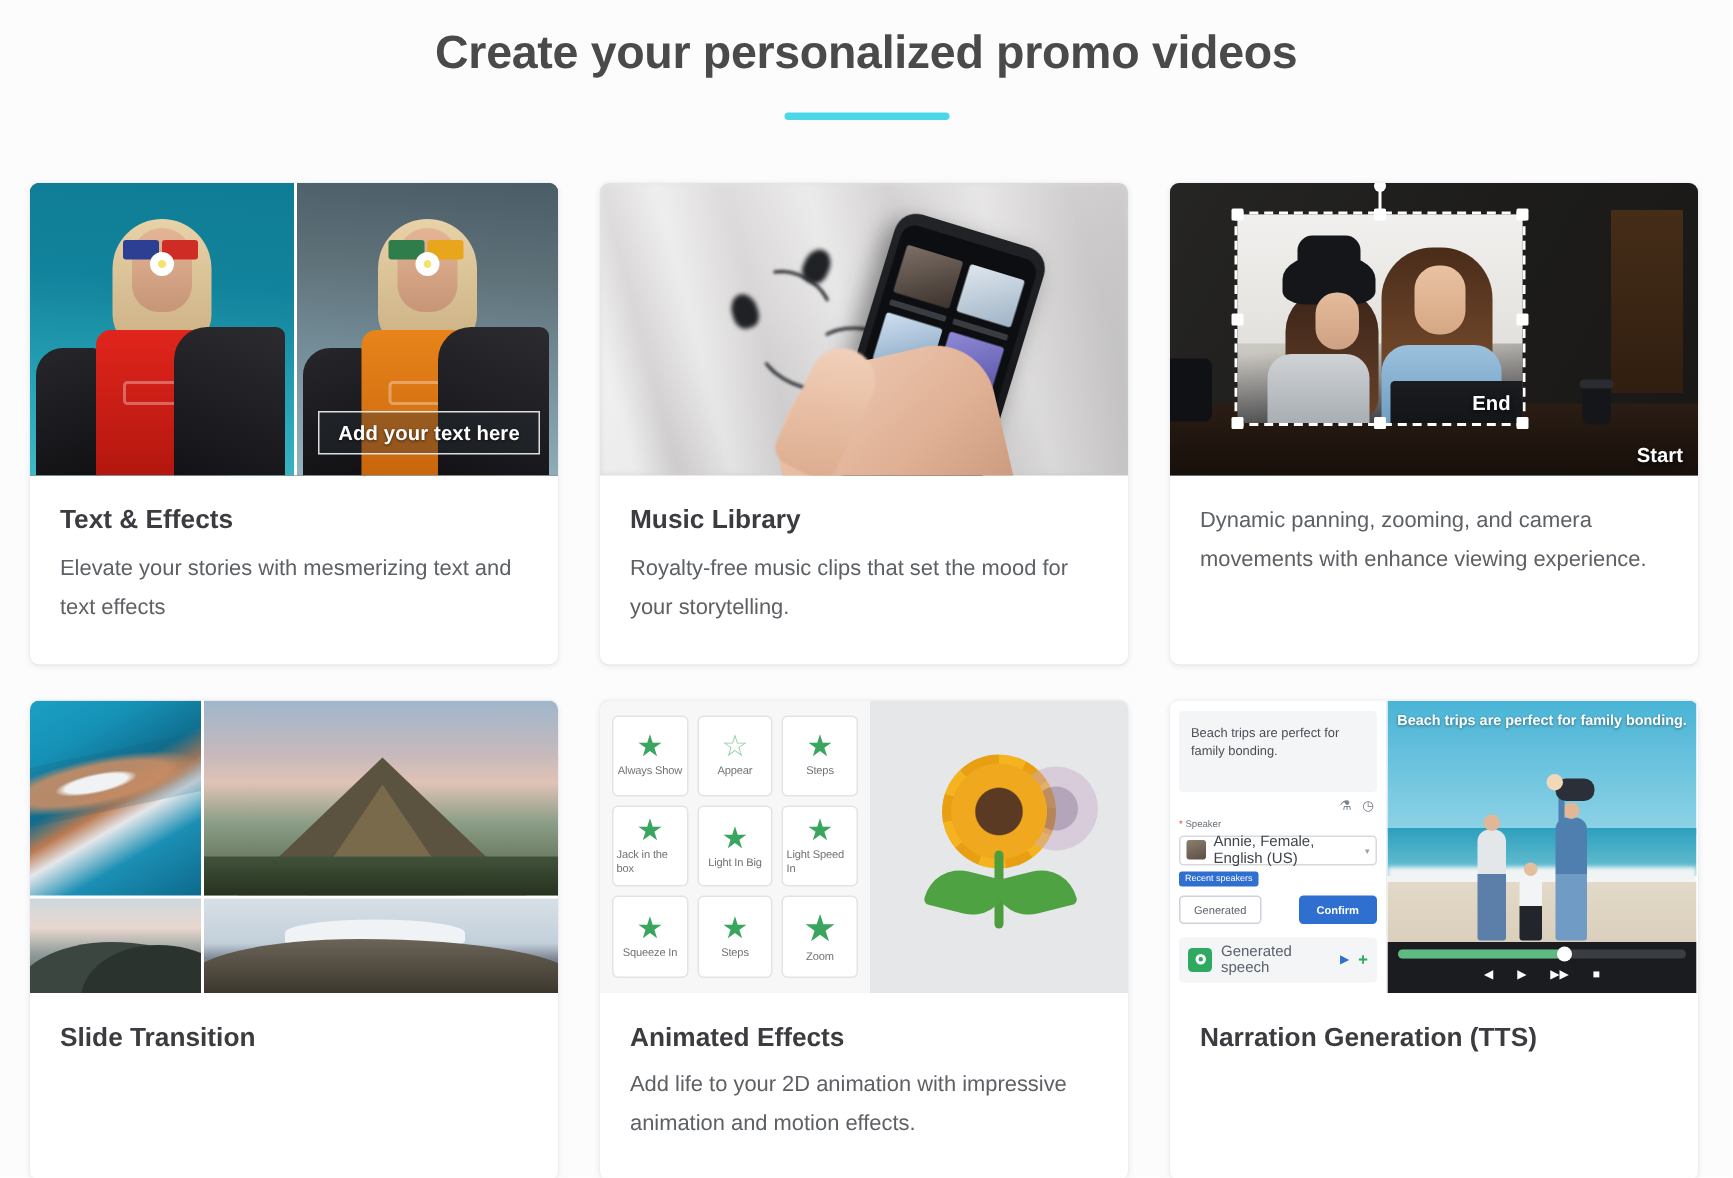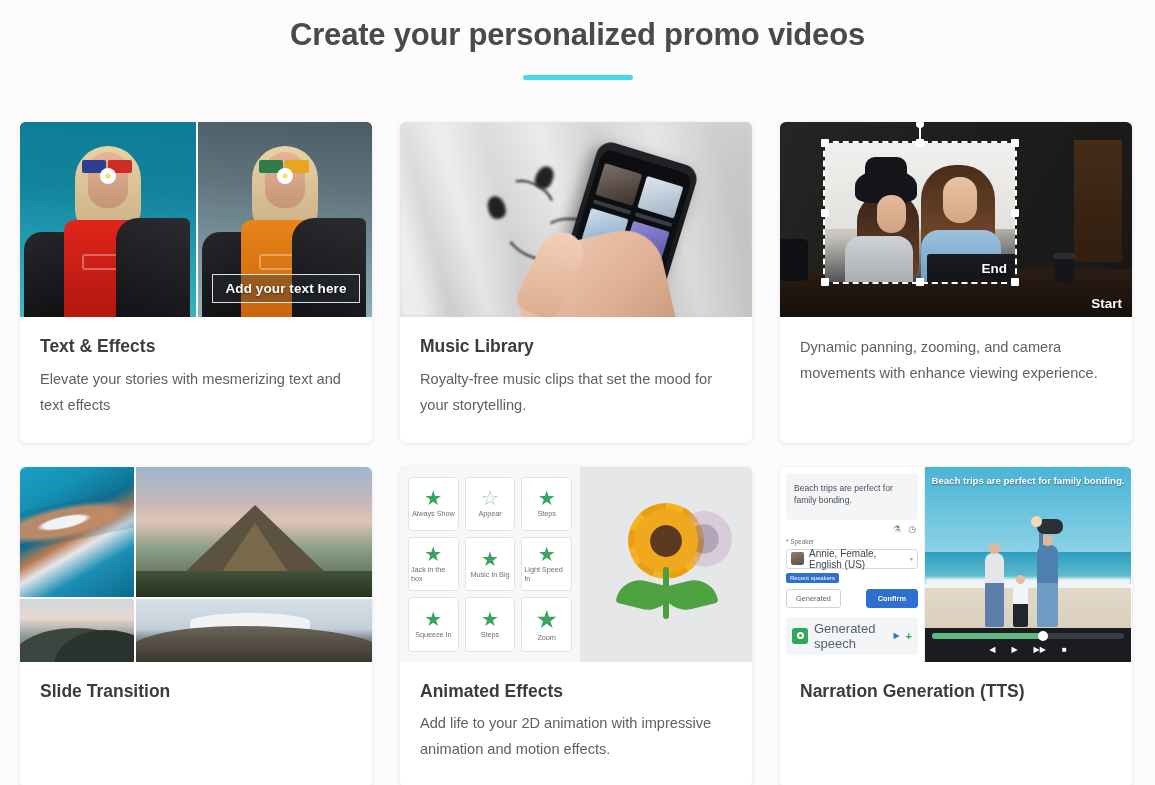--- a/index.html
+++ b/index.html
@@ -461,21 +461,21 @@
   .tts-disc {
     width: 16px; height: 16px; border-radius: 3px;
     background: #2fa95f;
     display: flex; align-items: center; justify-content: center;
     flex: none;
   }
   .tts-disc span {
     width: 7px; height: 7px; border-radius: 50%;
     border: 2px solid #ffffff;
   }
-  .tts-genlbl { font-size: 13px; color: #5b6169; flex: 1; }
+  .tts-genlbl { font-size: 10px; color: #5b6169; flex: 1; }
   .tts-play { color: #2f6fd0; font-size: 8px; }
   .tts-plus { color: #2fa95f; font-size: 11px; font-weight: bold; }
 
   .tts-right { position: relative; width: 206px; height: 195px; overflow: hidden; }
   .beach-sky { position: absolute; inset: 0 0 54% 0; background: linear-gradient(180deg,#49b4d6,#8fd3e6); }
   .beach-sea { position: absolute; top: 44%; left: 0; right: 0; height: 16%; background: linear-gradient(180deg,#2d9fbe,#6dc3d2); }
   .beach-foam { position: absolute; top: 57%; left: 0; right: 0; height: 6%; background: #f0f4f5; filter: blur(1.5px); }
   .beach-sand { position: absolute; top: 62%; left: 0; right: 0; bottom: 0; background: linear-gradient(180deg,#e3d9c8,#d3c7b3); }
   .beach-cap {
     position: absolute; left: 0; right: 0; top: 8px;
@@ -665,21 +665,21 @@
           <div class="fx-tile">
             <div class="fx-star">★</div>
             <div class="fx-name">Steps</div>
           </div>
           <div class="fx-tile">
             <div class="fx-star">★</div>
             <div class="fx-name">Jack in the box</div>
           </div>
           <div class="fx-tile">
             <div class="fx-star">★</div>
-            <div class="fx-name">Music In Big</div>
+            <div class="fx-name">Light In Big</div>
           </div>
           <div class="fx-tile">
             <div class="fx-star">★</div>
             <div class="fx-name">Light Speed In</div>
           </div>
           <div class="fx-tile">
             <div class="fx-star">★</div>
             <div class="fx-name">Squeeze In</div>
           </div>
           <div class="fx-tile">

